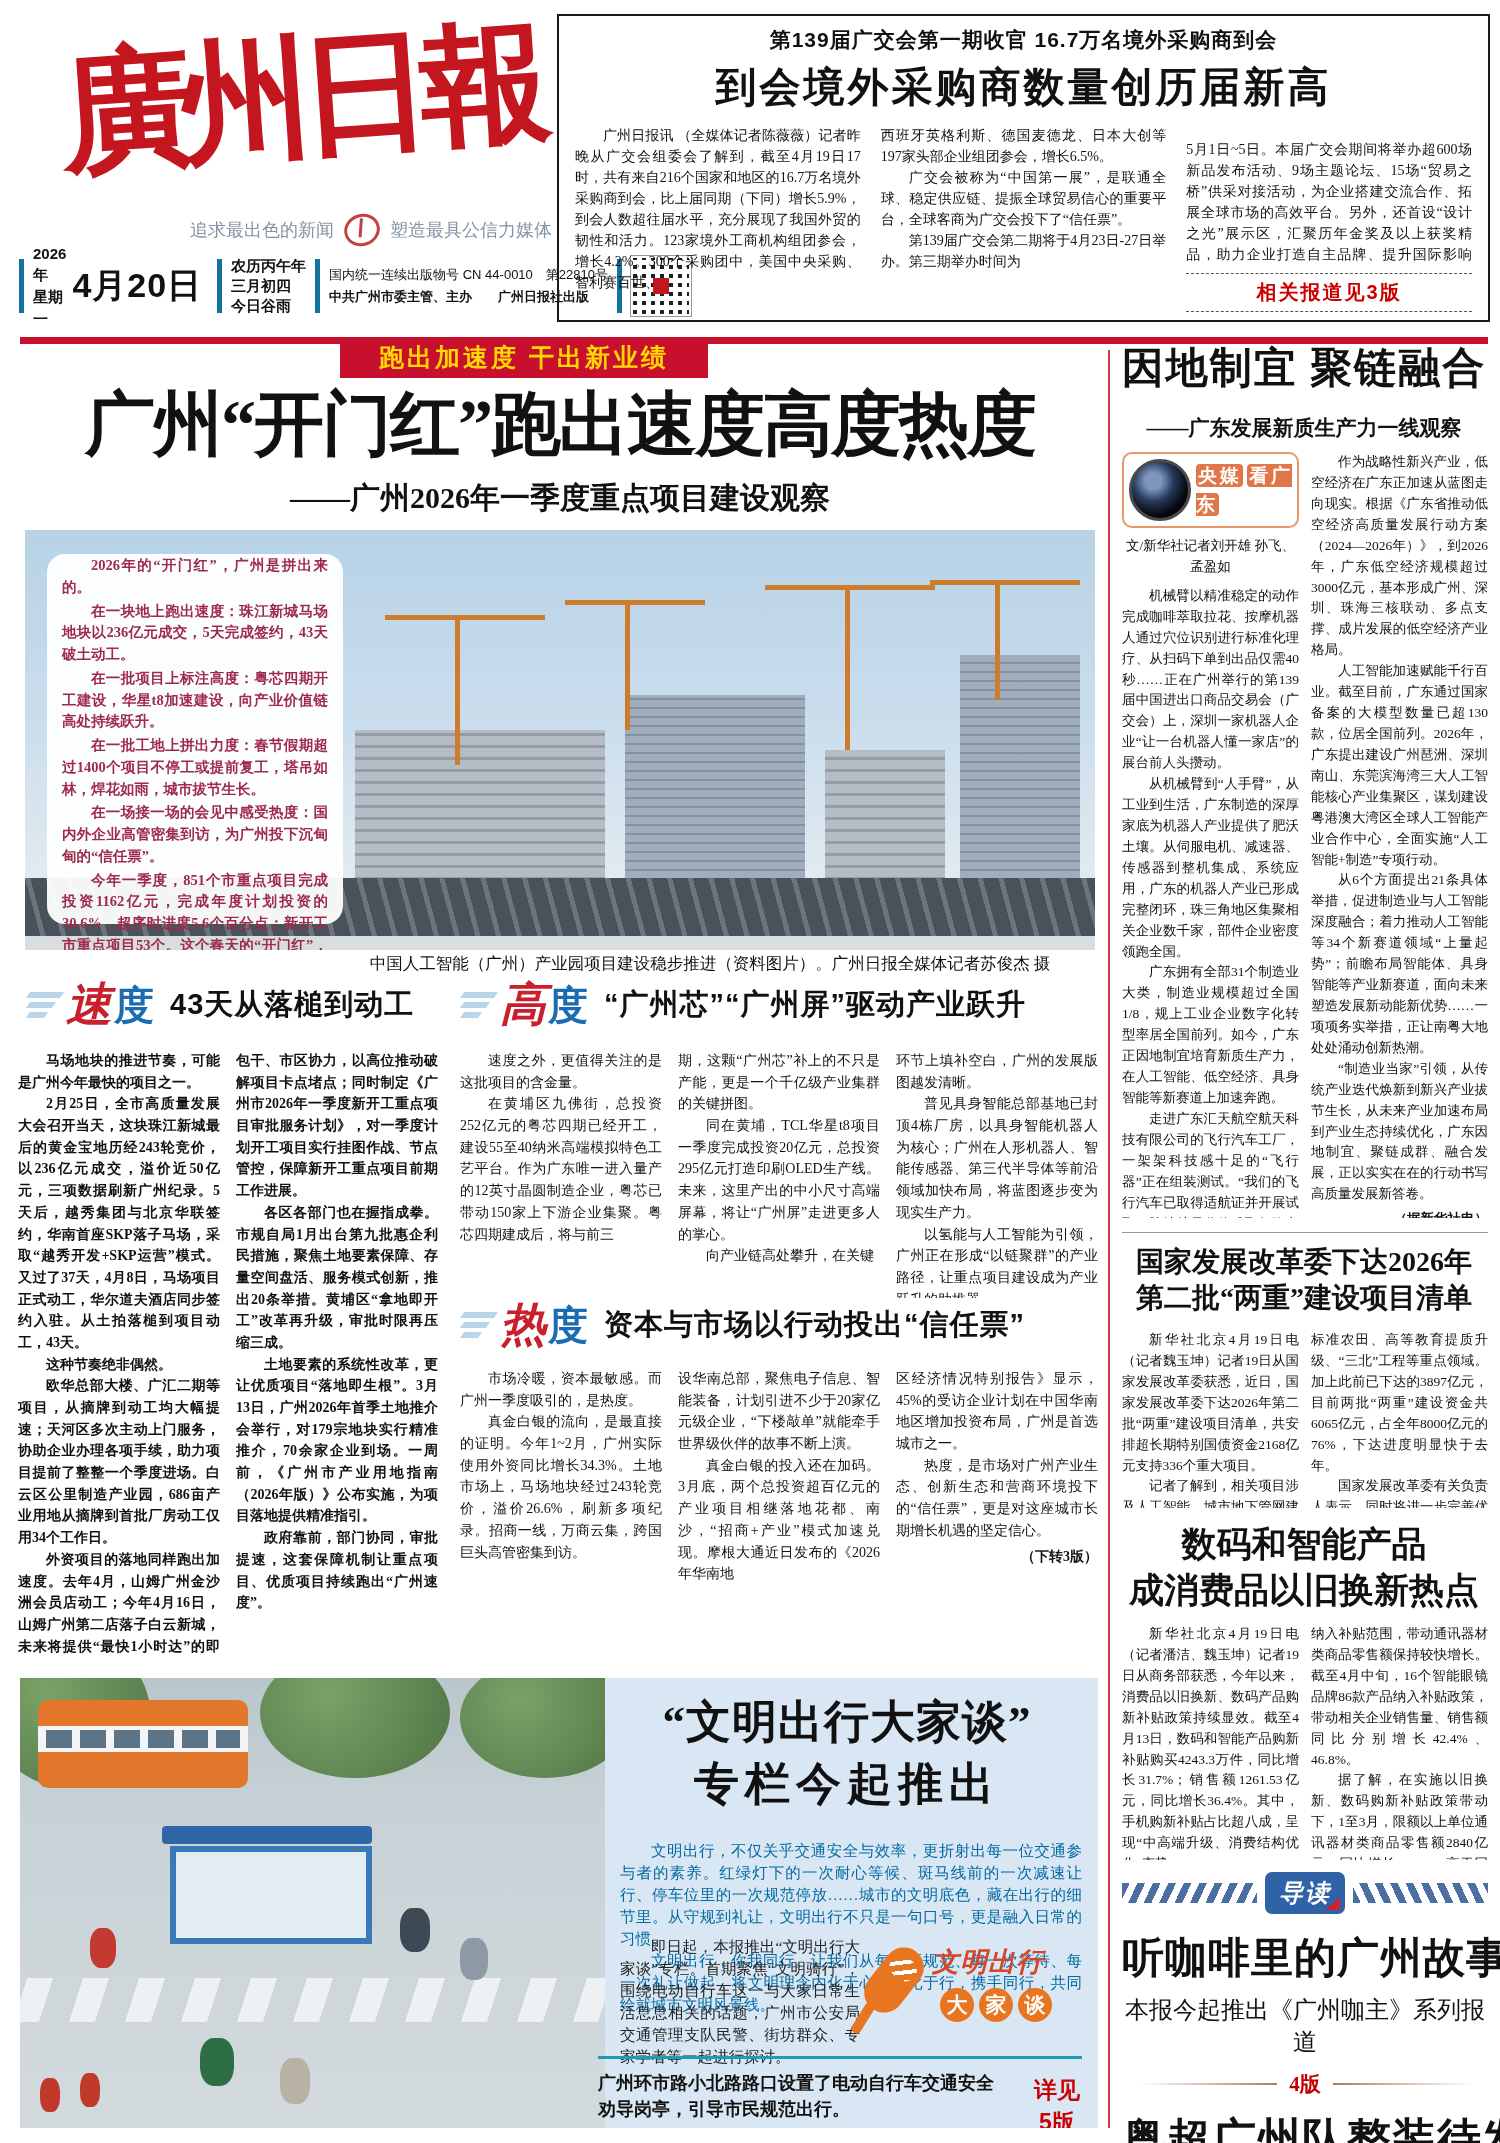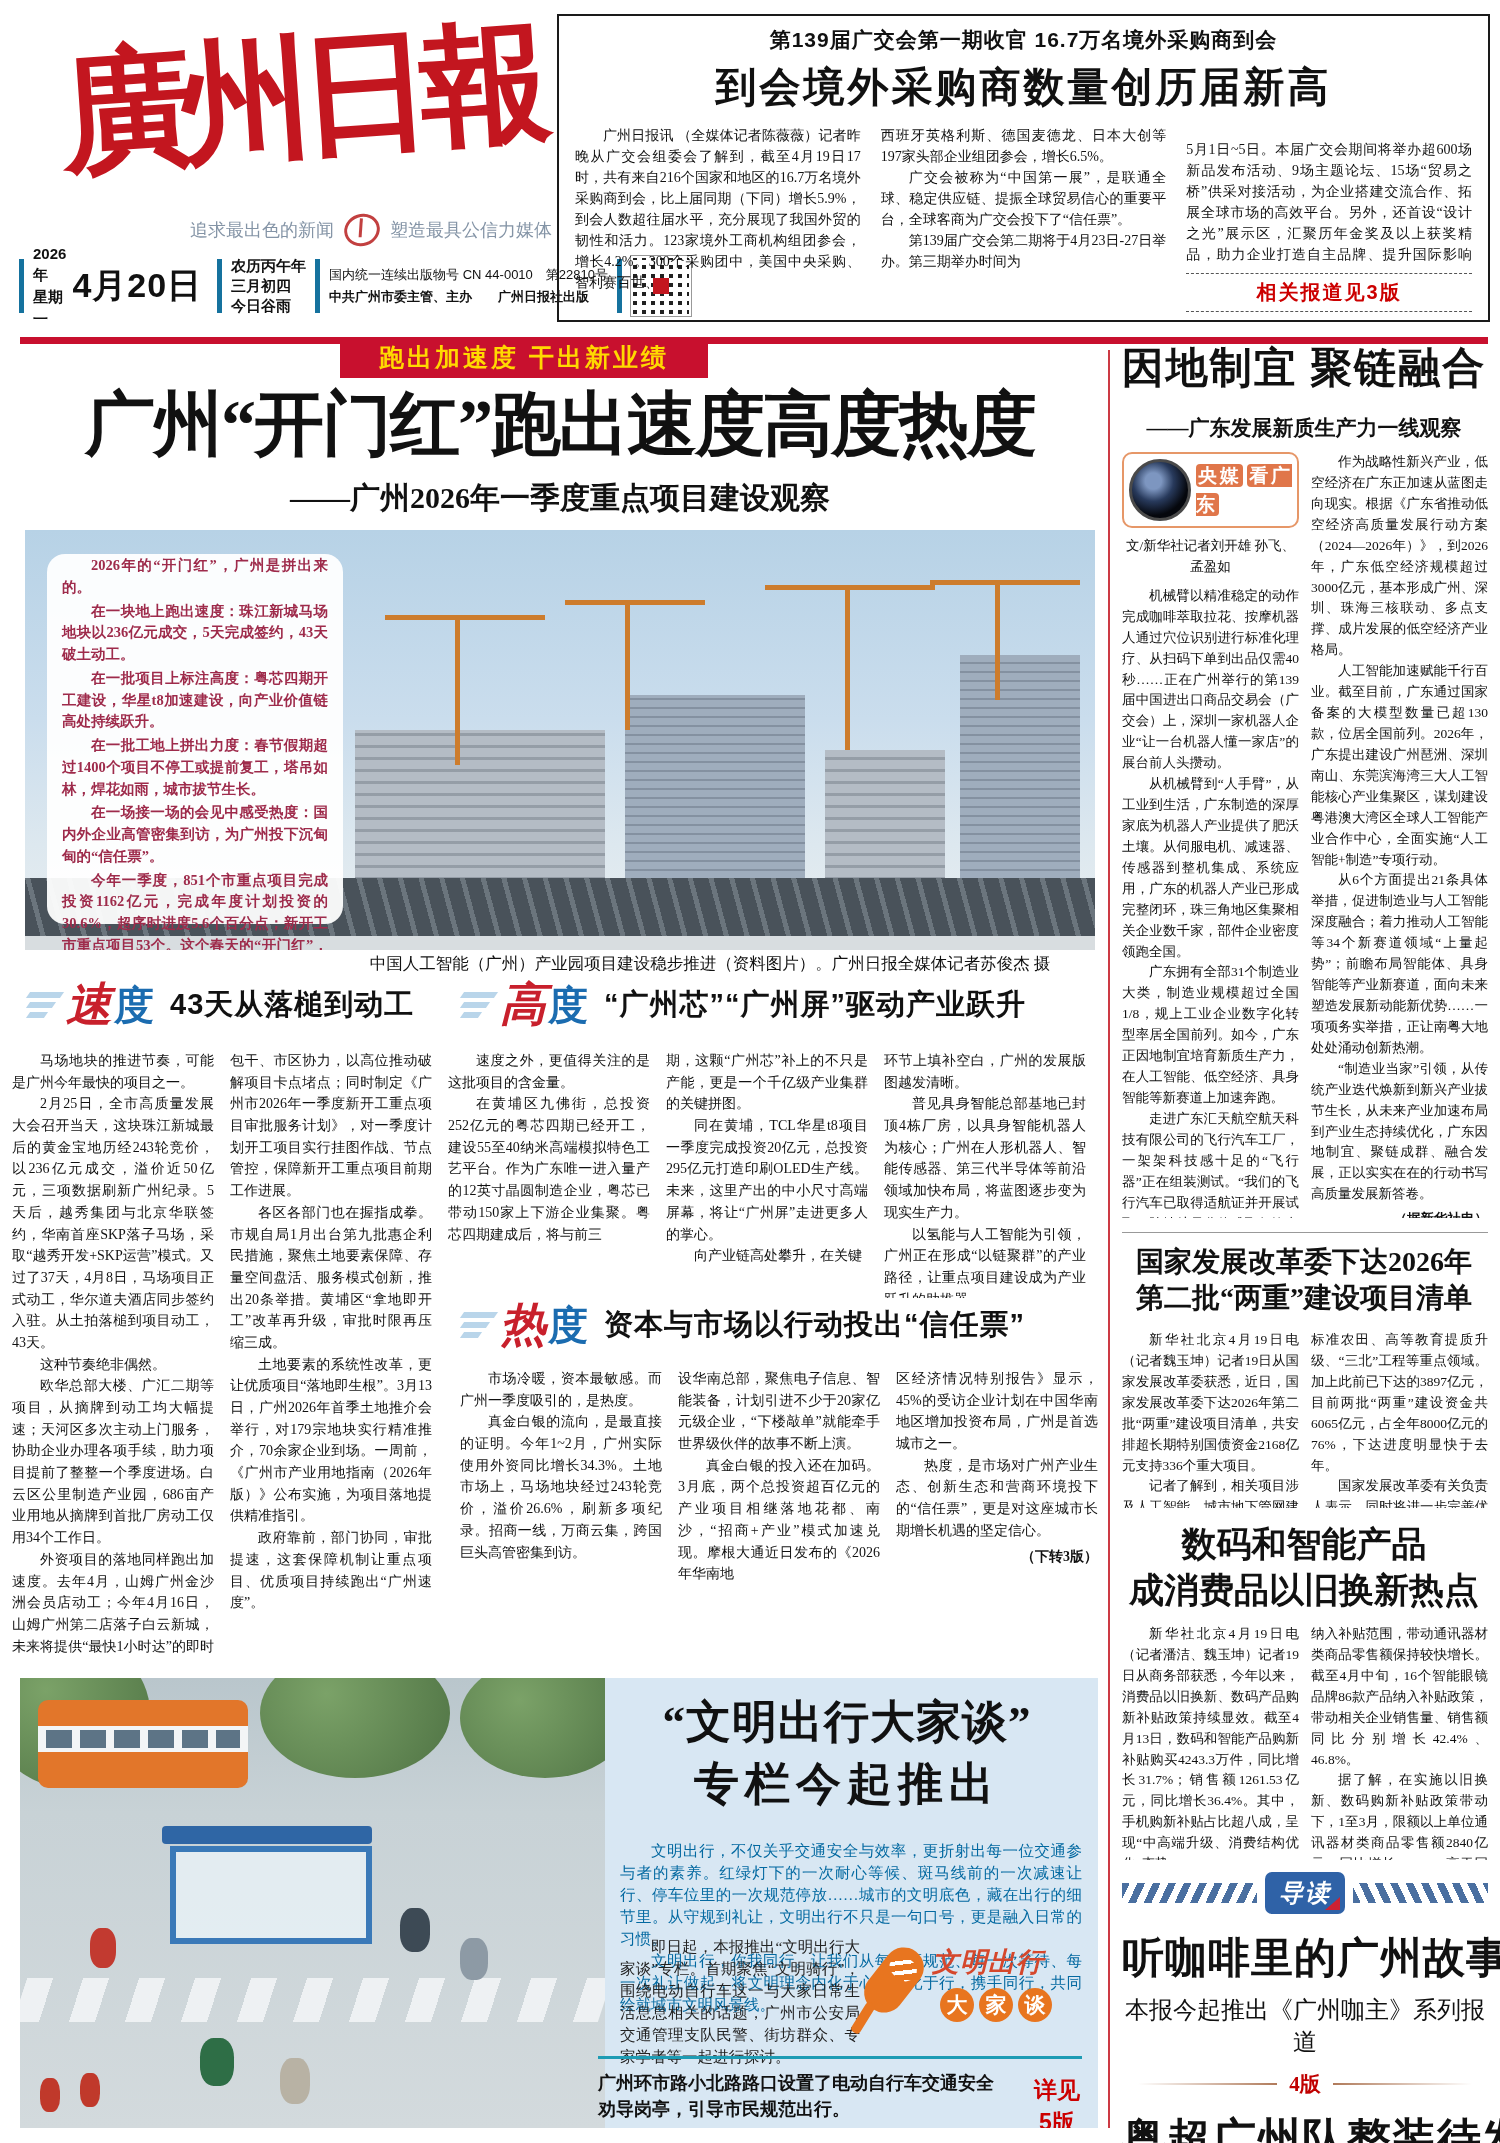--- a/index.html
+++ b/index.html
@@ -242,21 +242,21 @@
   <div class="abs sec-head" style="left:28px;top:982px;">
     <span class="slines">
         <i></i>
         <i></i>
         <i></i>
       </span>
     <span class="sec-char">速</span>
     <span class="sec-du sans">度</span>
     <span class="sec-title sans">43天从落槌到动工</span>
   </div>
-  <div class="abs cols" style="left:12px;top:1050px;width:420px;height:606px;">
+  <div class="abs cols" style="left:18px;top:1050px;width:420px;height:606px;font-weight:bold;">
     <div class="col" style="height:606px;">
         <p>马场地块的推进节奏，可能是广州今年最快的项目之一。</p>
         <p>2月25日，全市高质量发展大会召开当天，这块珠江新城最后的黄金宝地历经243轮竞价，以236亿元成交，溢价近50亿元，三项数据刷新广州纪录。5天后，越秀集团与北京华联签约，华南首座SKP落子马场，采取“越秀开发+SKP运营”模式。又过了37天，4月8日，马场项目正式动工，华尔道夫酒店同步签约入驻。从土拍落槌到项目动工，43天。</p>
         <p>这种节奏绝非偶然。</p>
         <p>欧华总部大楼、广汇二期等项目，从摘牌到动工均大幅提速；天河区多次主动上门服务，协助企业办理各项手续，助力项目提前了整整一个季度进场。白云区公里制造产业园，686亩产业用地从摘牌到首批厂房动工仅用34个工作日。</p>
         <p>外资项目的落地同样跑出加速度。去年4月，山姆广州金沙洲会员店动工；今年4月16日，山姆广州第二店落子白云新城，未来将提供“最快1小时达”的即时配送服务。</p>
       </div>
     <div class="col cont" style="height:606px;">
         <p>包干、市区协力，以高位推动破解项目卡点堵点；同时制定《广州市2026年一季度新开工重点项目审批服务计划》，对一季度计划开工项目实行挂图作战、节点管控，保障新开工重点项目前期工作进展。</p>
         <p>各区各部门也在握指成拳。市规自局1月出台第九批惠企利民措施，聚焦土地要素保障、存量空间盘活、服务模式创新，推出20条举措。黄埔区“拿地即开工”改革再升级，审批时限再压缩三成。</p>
@@ -268,21 +268,21 @@
   <div class="abs sec-head" style="left:462px;top:982px;">
     <span class="slines">
         <i></i>
         <i></i>
         <i></i>
       </span>
     <span class="sec-char">高</span>
     <span class="sec-du sans">度</span>
     <span class="sec-title sans">“广州芯”“广州屏”驱动产业跃升</span>
   </div>
-  <div class="abs cols" style="left:448px;top:1050px;width:638px;height:248px;">
+  <div class="abs cols" style="left:460px;top:1050px;width:638px;height:248px;">
     <div class="col" style="height:248px;">
         <p>速度之外，更值得关注的是这批项目的含金量。</p>
         <p>在黄埔区九佛街，总投资252亿元的粤芯四期已经开工，建设55至40纳米高端模拟特色工艺平台。作为广东唯一进入量产的12英寸晶圆制造企业，粤芯已带动150家上下游企业集聚。粤芯四期建成后，将与前三</p>
       </div>
     <div class="col cont" style="height:248px;">
         <p>期，这颗“广州芯”补上的不只是产能，更是一个千亿级产业集群的关键拼图。</p>
         <p>同在黄埔，TCL华星t8项目一季度完成投资20亿元，总投资295亿元打造印刷OLED生产线。未来，这里产出的中小尺寸高端屏幕，将让“广州屏”走进更多人的掌心。</p>
         <p>向产业链高处攀升，在关键</p>
       </div>
     <div class="col cont" style="height:248px;">

